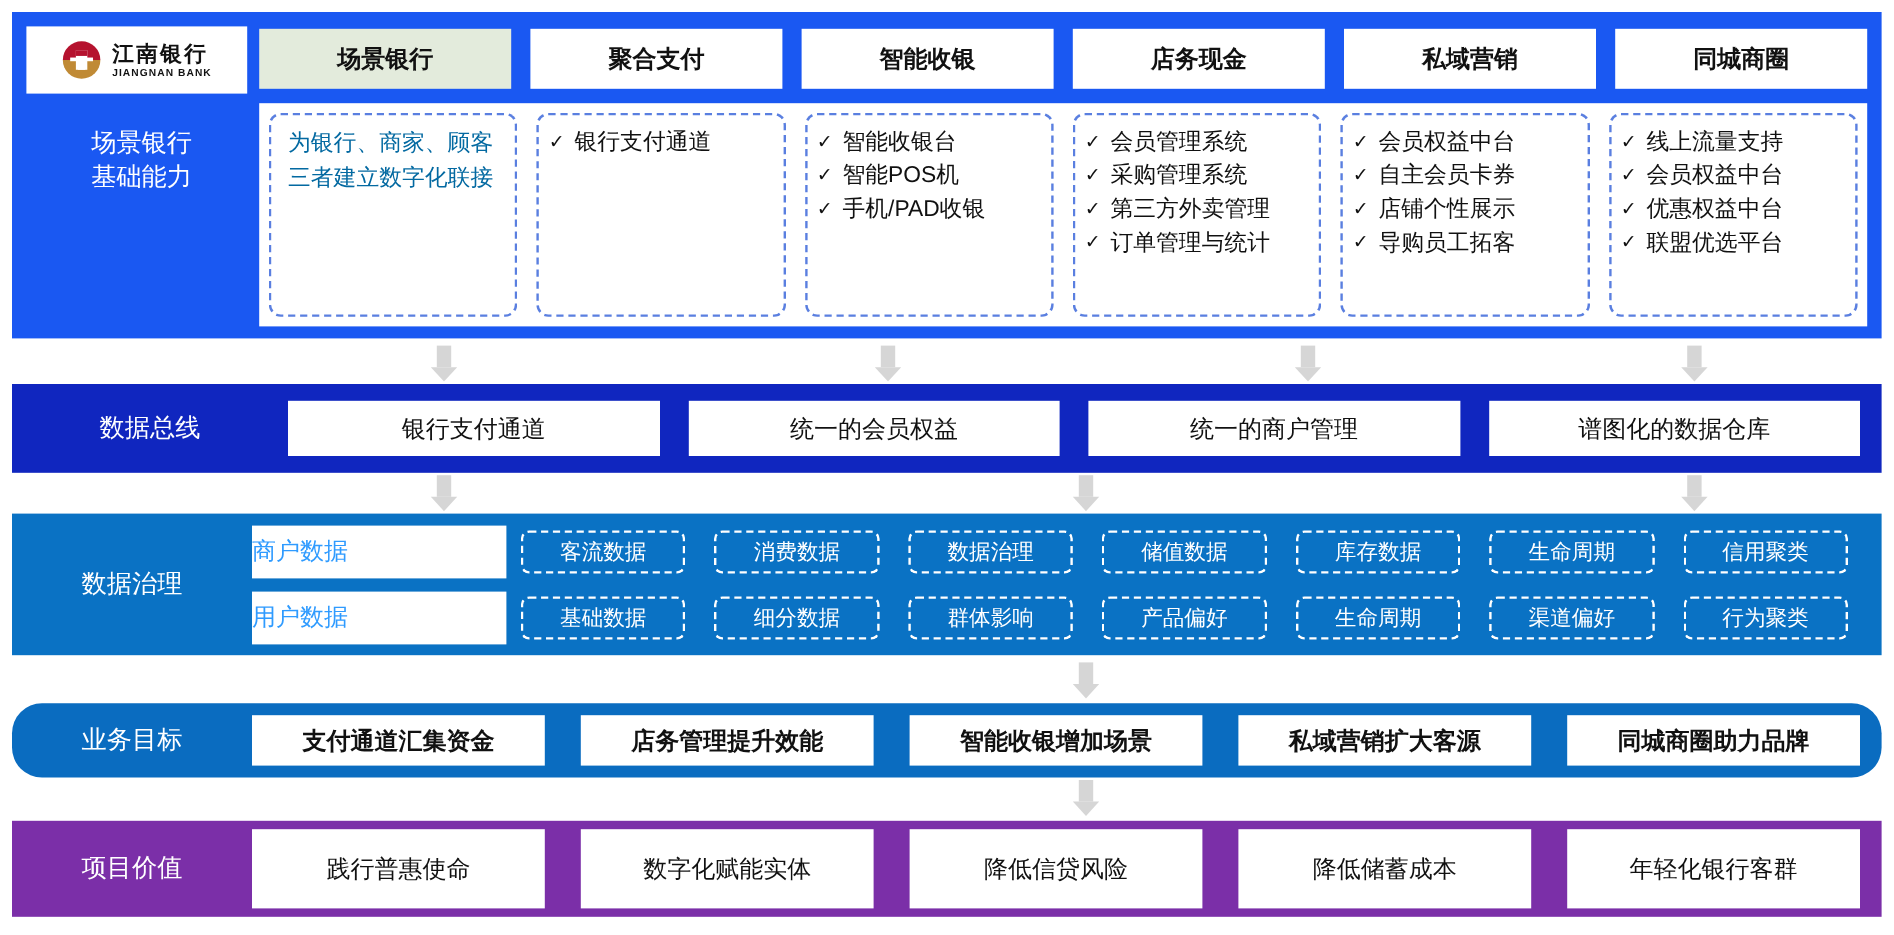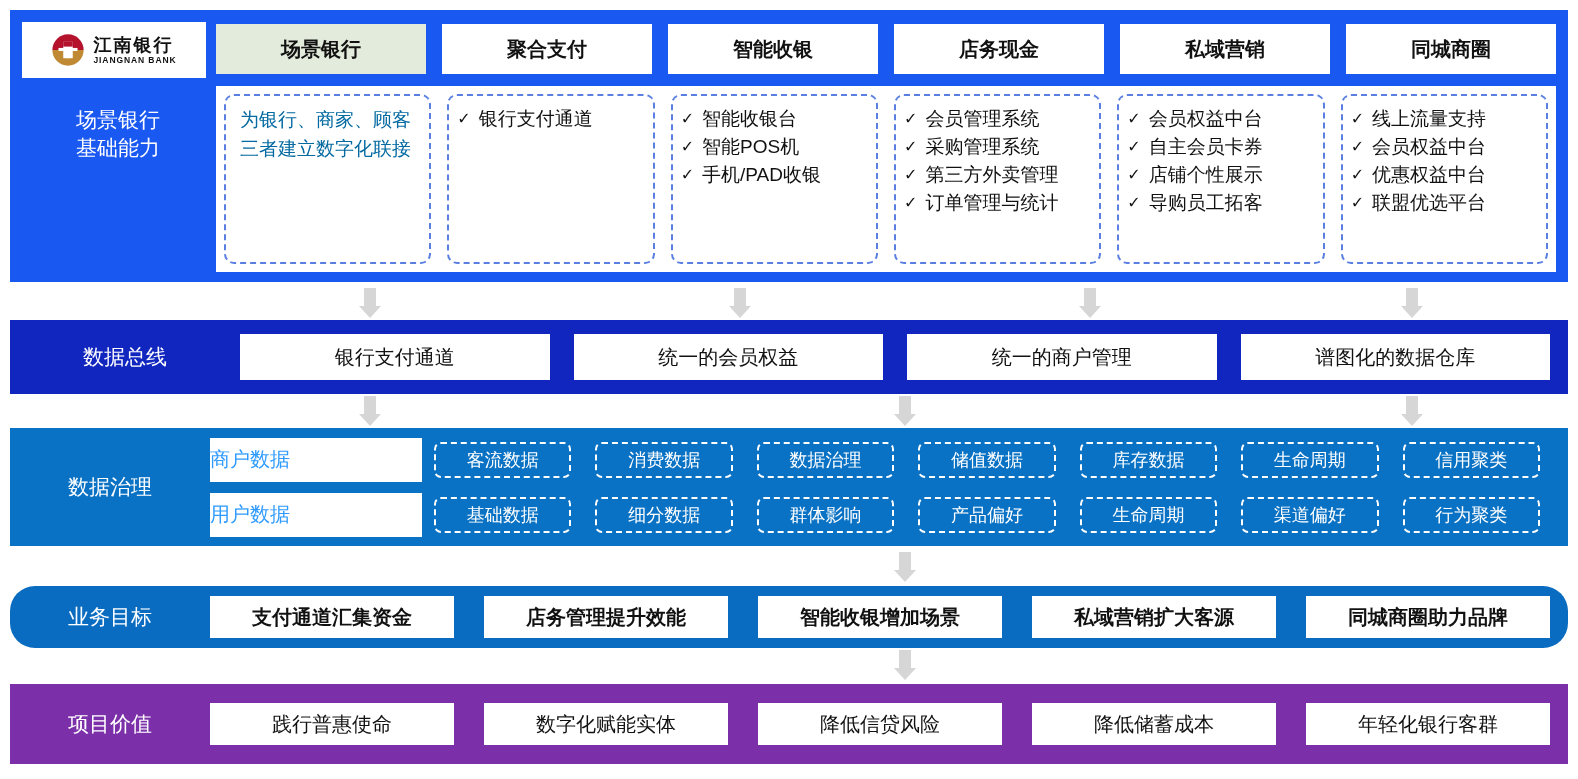--- a/index.html
+++ b/index.html
@@ -64,21 +64,21 @@
   #sec-goal{top:586px;height:62px;background:#0a6cc0;border-radius:25px;}
   #sec-goal .band-label{width:200px;}
   #goal-items{flex:1 1 auto;display:flex;gap:30px;padding-right:18px;}
   .goal-box{flex:1 1 0;height:42px;background:#fff;display:flex;align-items:center;
             justify-content:center;font-size:20px;font-weight:bold;color:#111;}
 
   
   #sec-value{top:684px;height:80px;background:#7b2fa8;}
   #sec-value .band-label{width:200px;}
   #value-items{flex:1 1 auto;display:flex;gap:30px;padding-right:18px;}
-  .value-box{flex:1 1 0;height:42px;background:#fff;display:flex;align-items:center;
+  .value-box{flex:1 1 0;height:66px;background:#fff;display:flex;align-items:center;
              justify-content:center;font-size:20px;color:#111;}
 
   
   .arrow{position:absolute;width:22px;}
   .arrow .shaft{width:12px;background:#d6d6d6;margin:0 auto;}
   .arrow .head{width:0;height:0;margin:0 auto;
                border-left:11px solid transparent;border-right:11px solid transparent;
                border-top:12px solid #d6d6d6;}
 </style>
 </head>

